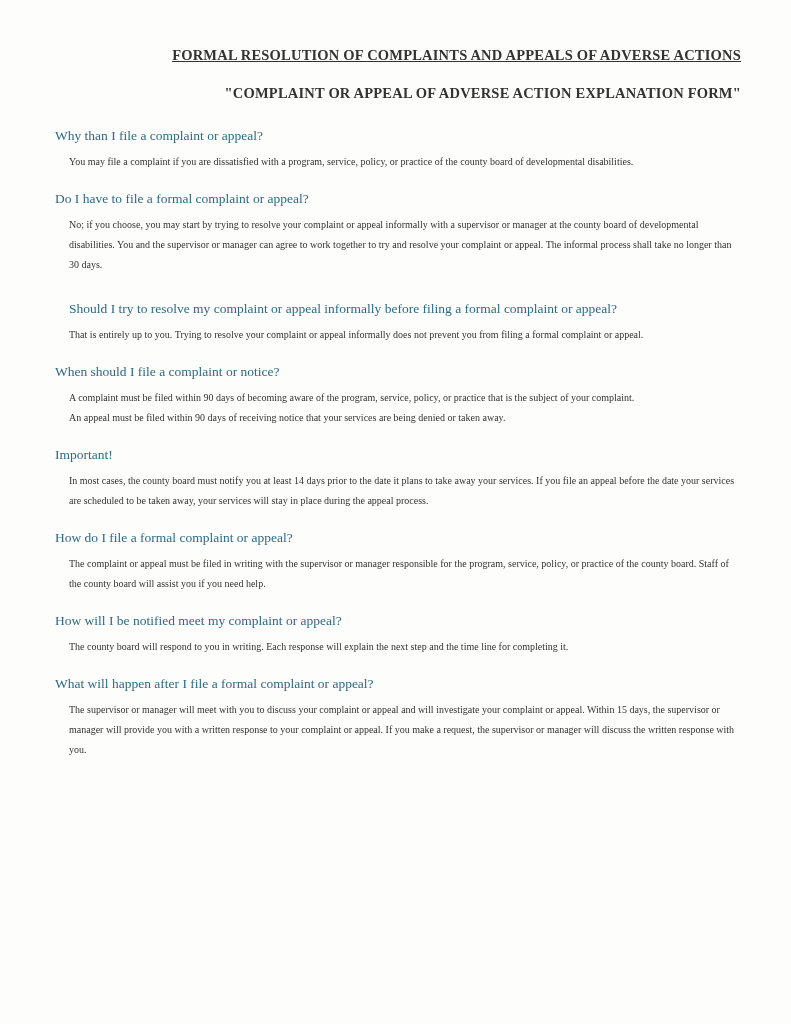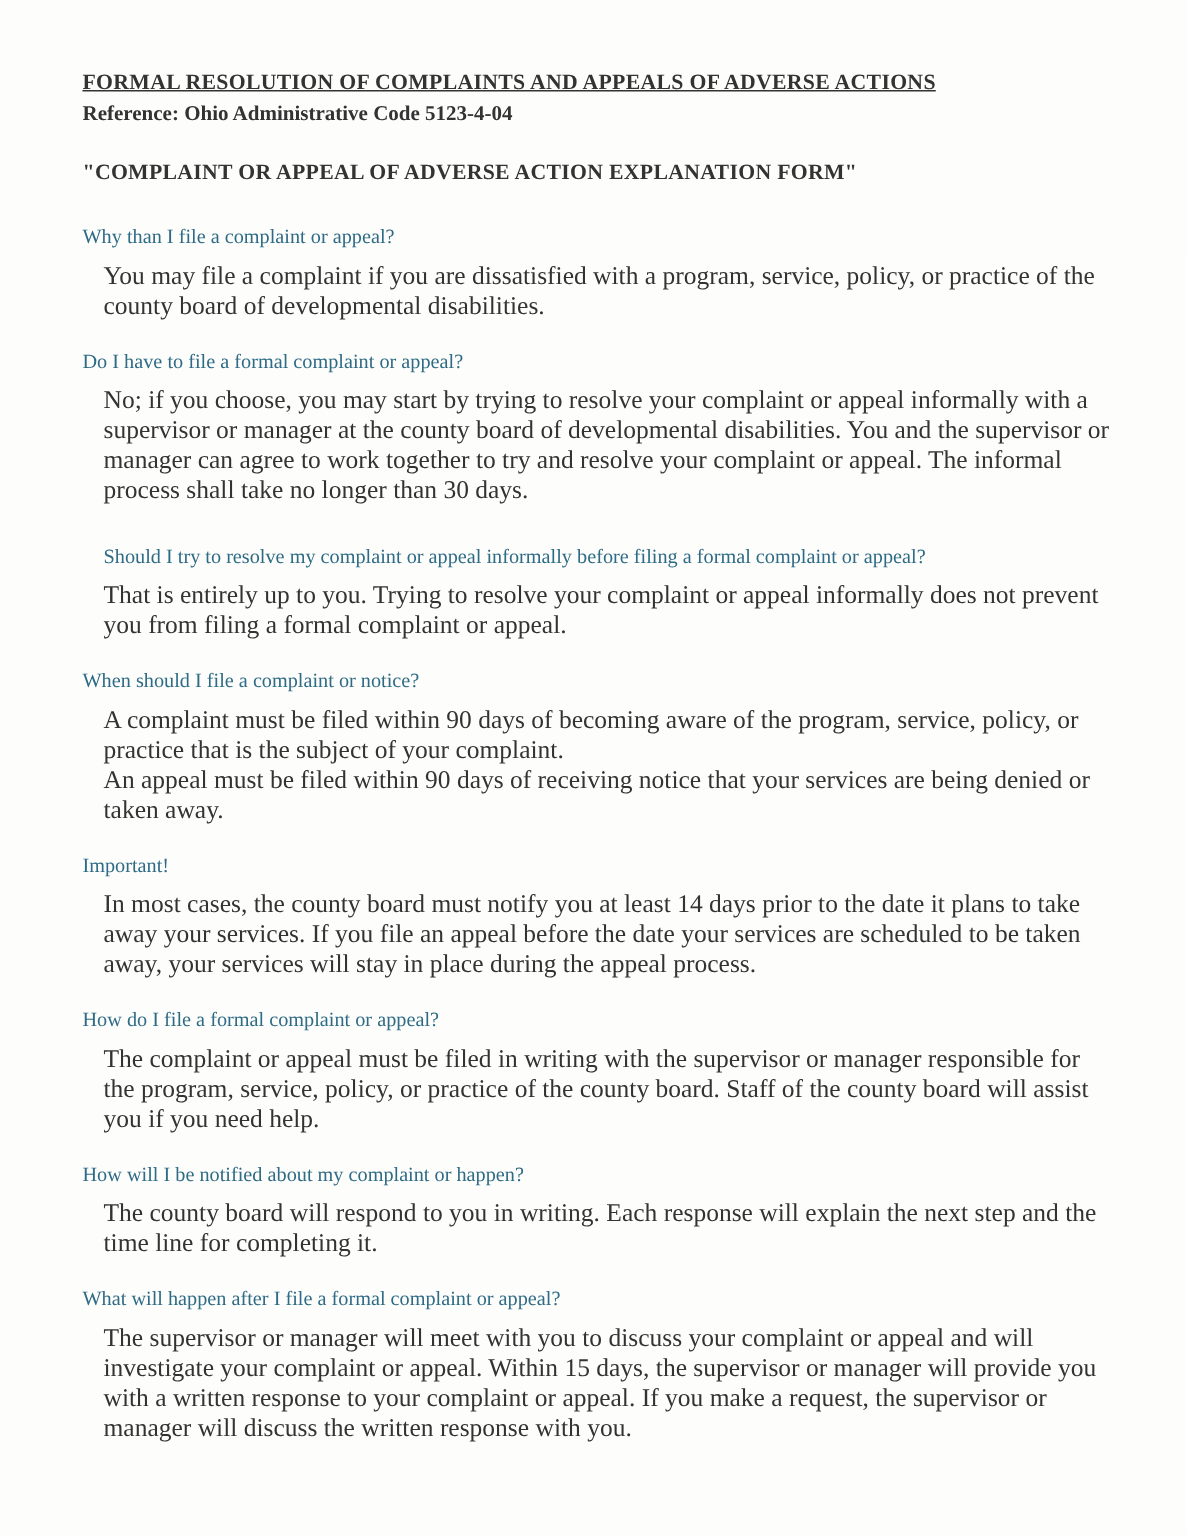--- a/index.html
+++ b/index.html
@@ -14,21 +14,21 @@
     width: 791px;
   }
   .page {
     width: 791px;
     height: 1024px;
     background: var(--page-bg);
     padding: 44px 50px 0 55px;
     overflow: hidden;
     color: var(--body-color);
   }
-  .doc-header { text-align: left; }
+  .doc-header { text-align: right; }
   .doc-title {
     font-size: 14.5px;
     font-weight: bold;
     letter-spacing: 0.2px;
     text-decoration: underline;
     line-height: 22px;
   }
   .doc-reference {
     font-size: 14px;
     font-weight: bold;
@@ -49,33 +49,32 @@
     line-height: 20px;
     margin-bottom: 6px;
     max-width: 660px;
   }
   .q.indented { margin-left: 14px; margin-top: 24px; }
   .a {
     margin-left: 14px;
     max-width: 672px;
   }
   .a p {
-    font-size: 17px;
+    font-size: 10px;
     line-height: 20px;
     color: var(--body-color);
   }
 </style>
 </head>
 <body>
 
 <div class="page">
 
   <header class="doc-header">
     <div class="doc-title">FORMAL RESOLUTION OF COMPLAINTS AND APPEALS OF ADVERSE ACTIONS</div>
-    <div class="doc-reference">Reference: Ohio Administrative Code 5123-4-04</div>
     <div class="doc-form-title">"COMPLAINT OR APPEAL OF ADVERSE ACTION EXPLANATION FORM"</div>
   </header>
 
   <main class="sections">
 
     <section class="qa">
       <h4 class="q">Why than I file a complaint or appeal?</h4>
       <div class="a">
         <p>You may file a complaint if you are dissatisfied with a program, service, policy, or practice of the county board of developmental disabilities.</p>
       </div>
@@ -111,21 +110,21 @@
     </section>
 
     <section class="qa">
       <h4 class="q">How do I file a formal complaint or appeal?</h4>
       <div class="a">
         <p>The complaint or appeal must be filed in writing with the supervisor or manager responsible for the program, service, policy, or practice of the county board. Staff of the county board will assist you if you need help.</p>
       </div>
     </section>
 
     <section class="qa">
-      <h4 class="q">How will I be notified about my complaint or happen?</h4>
+      <h4 class="q">How will I be notified meet my complaint or appeal?</h4>
       <div class="a">
         <p>The county board will respond to you in writing. Each response will explain the next step and the time line for completing it.</p>
       </div>
     </section>
 
     <section class="qa">
       <h4 class="q">What will happen after I file a formal complaint or appeal?</h4>
       <div class="a">
         <p>The supervisor or manager will meet with you to discuss your complaint or appeal and will investigate your complaint or appeal. Within 15 days, the supervisor or manager will provide you with a written response to your complaint or appeal. If you make a request, the supervisor or manager will discuss the written response with you.</p>
       </div>

